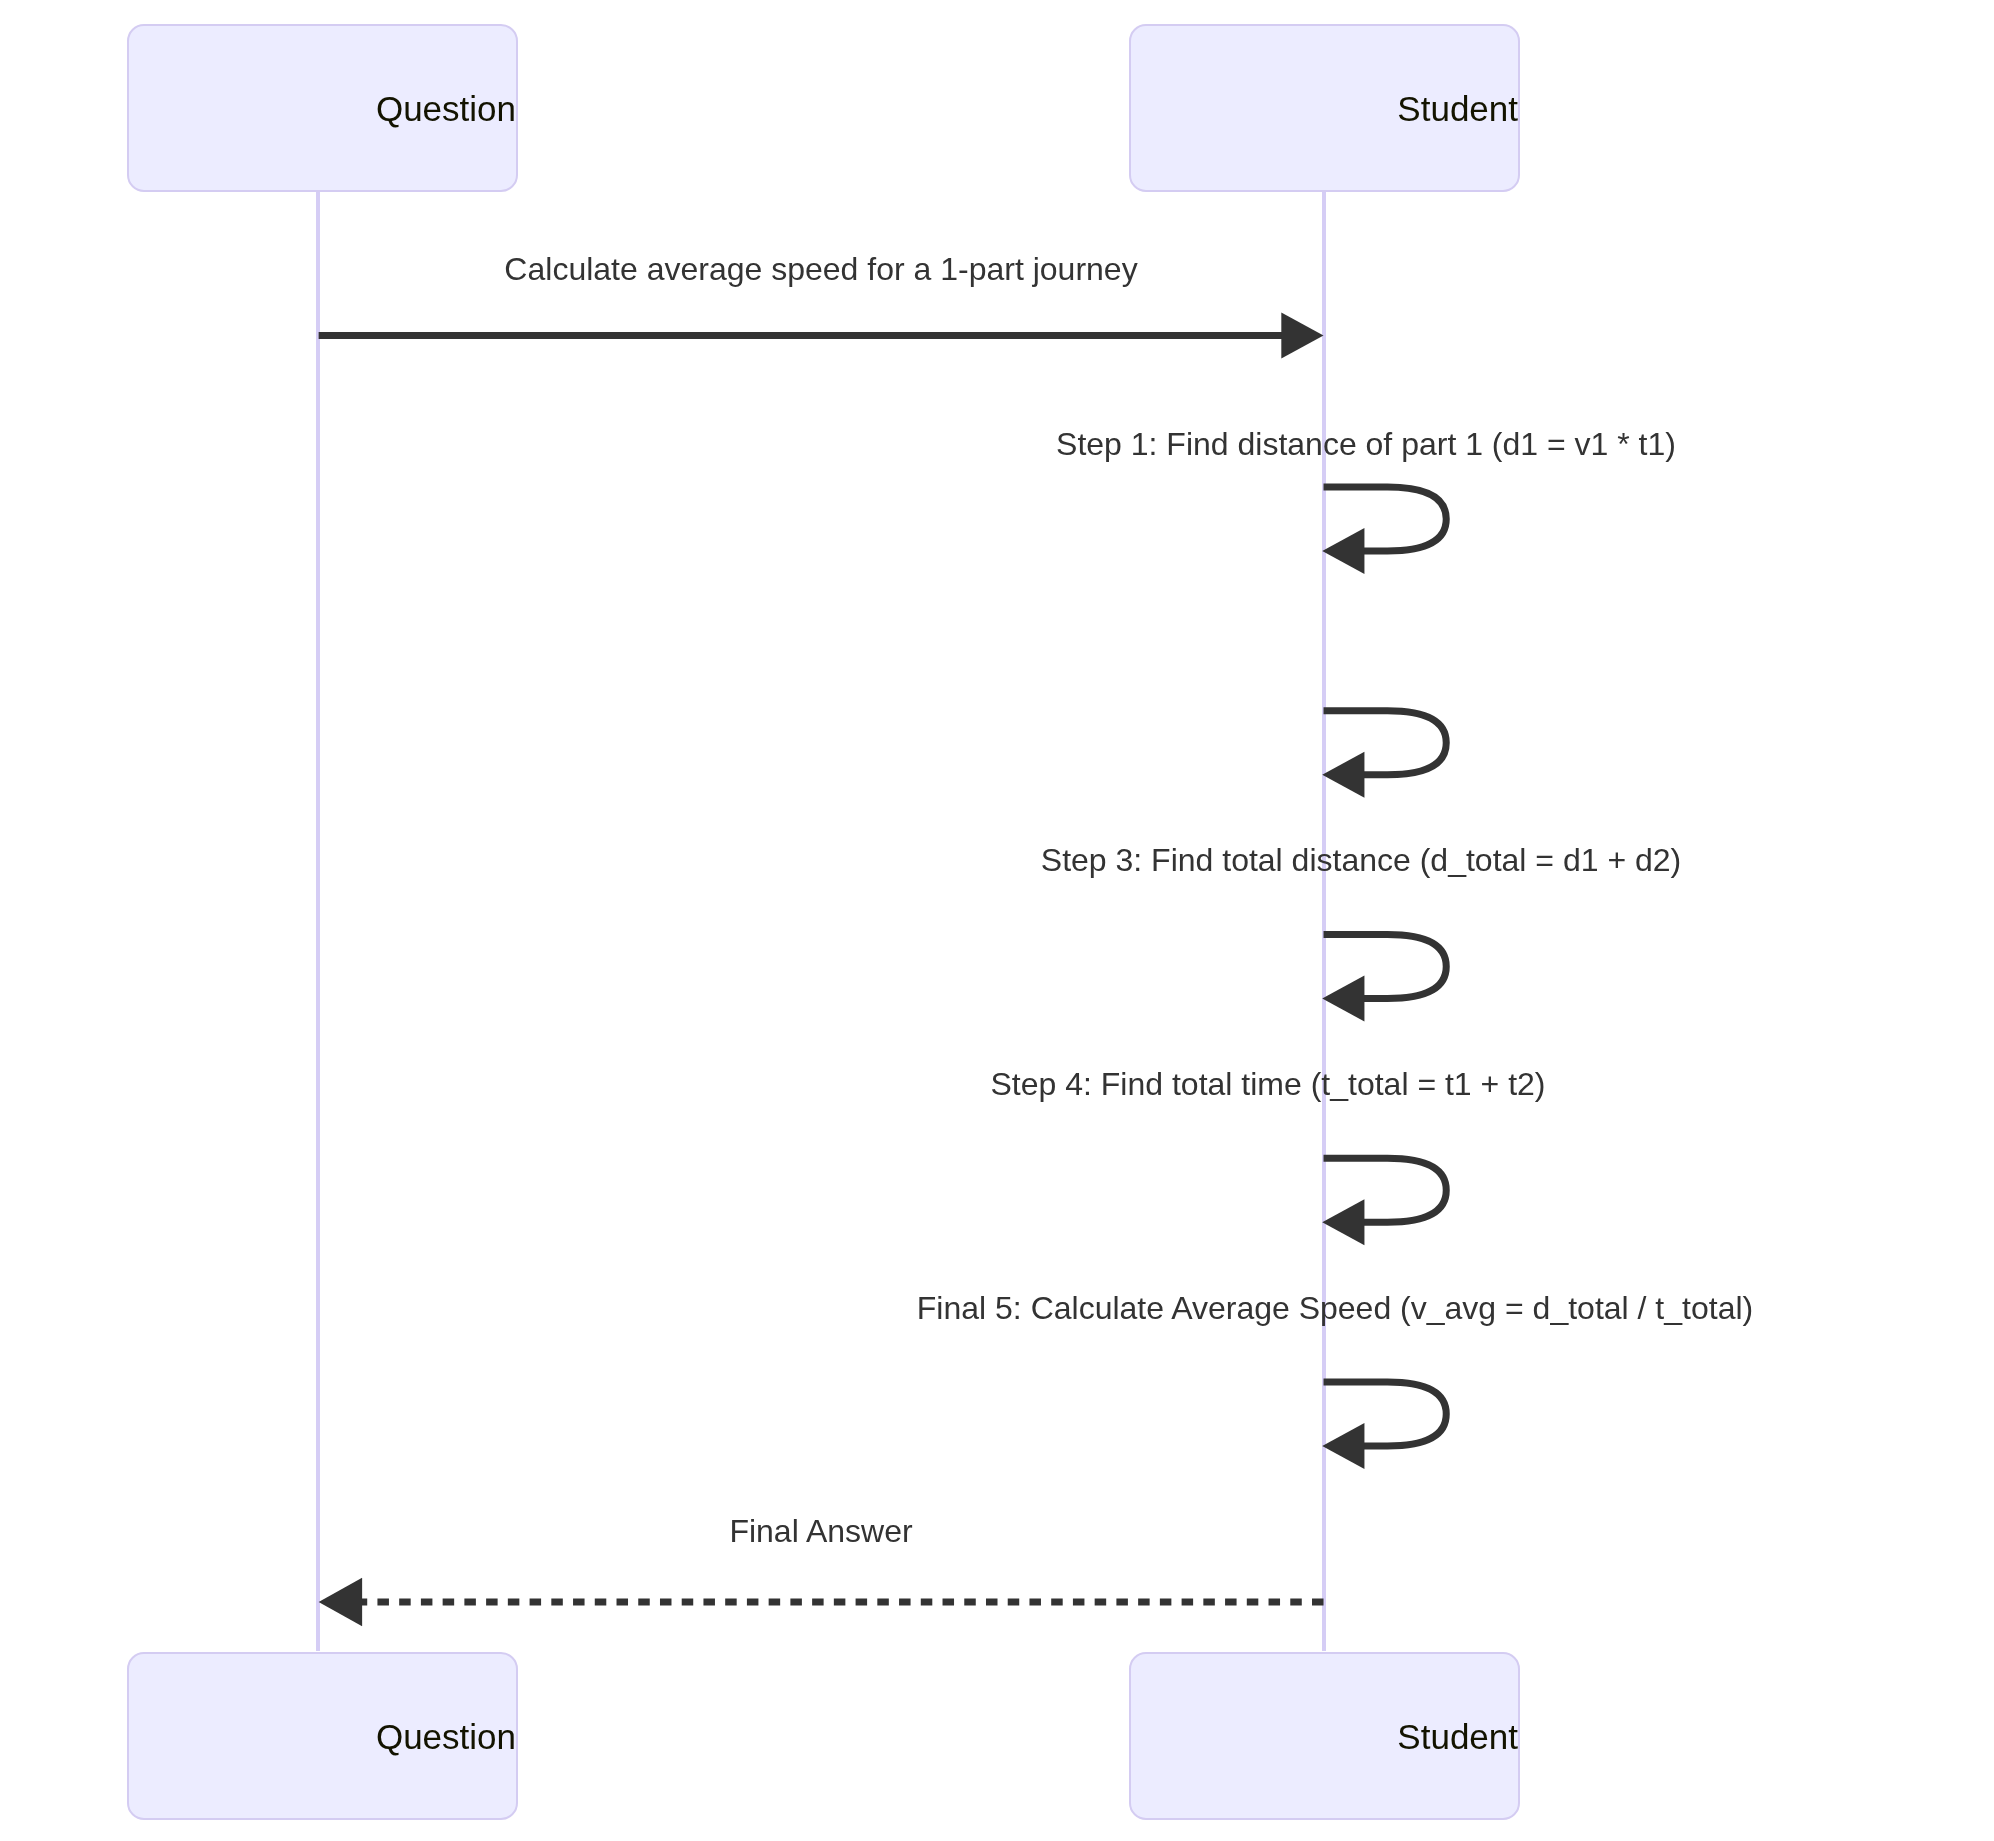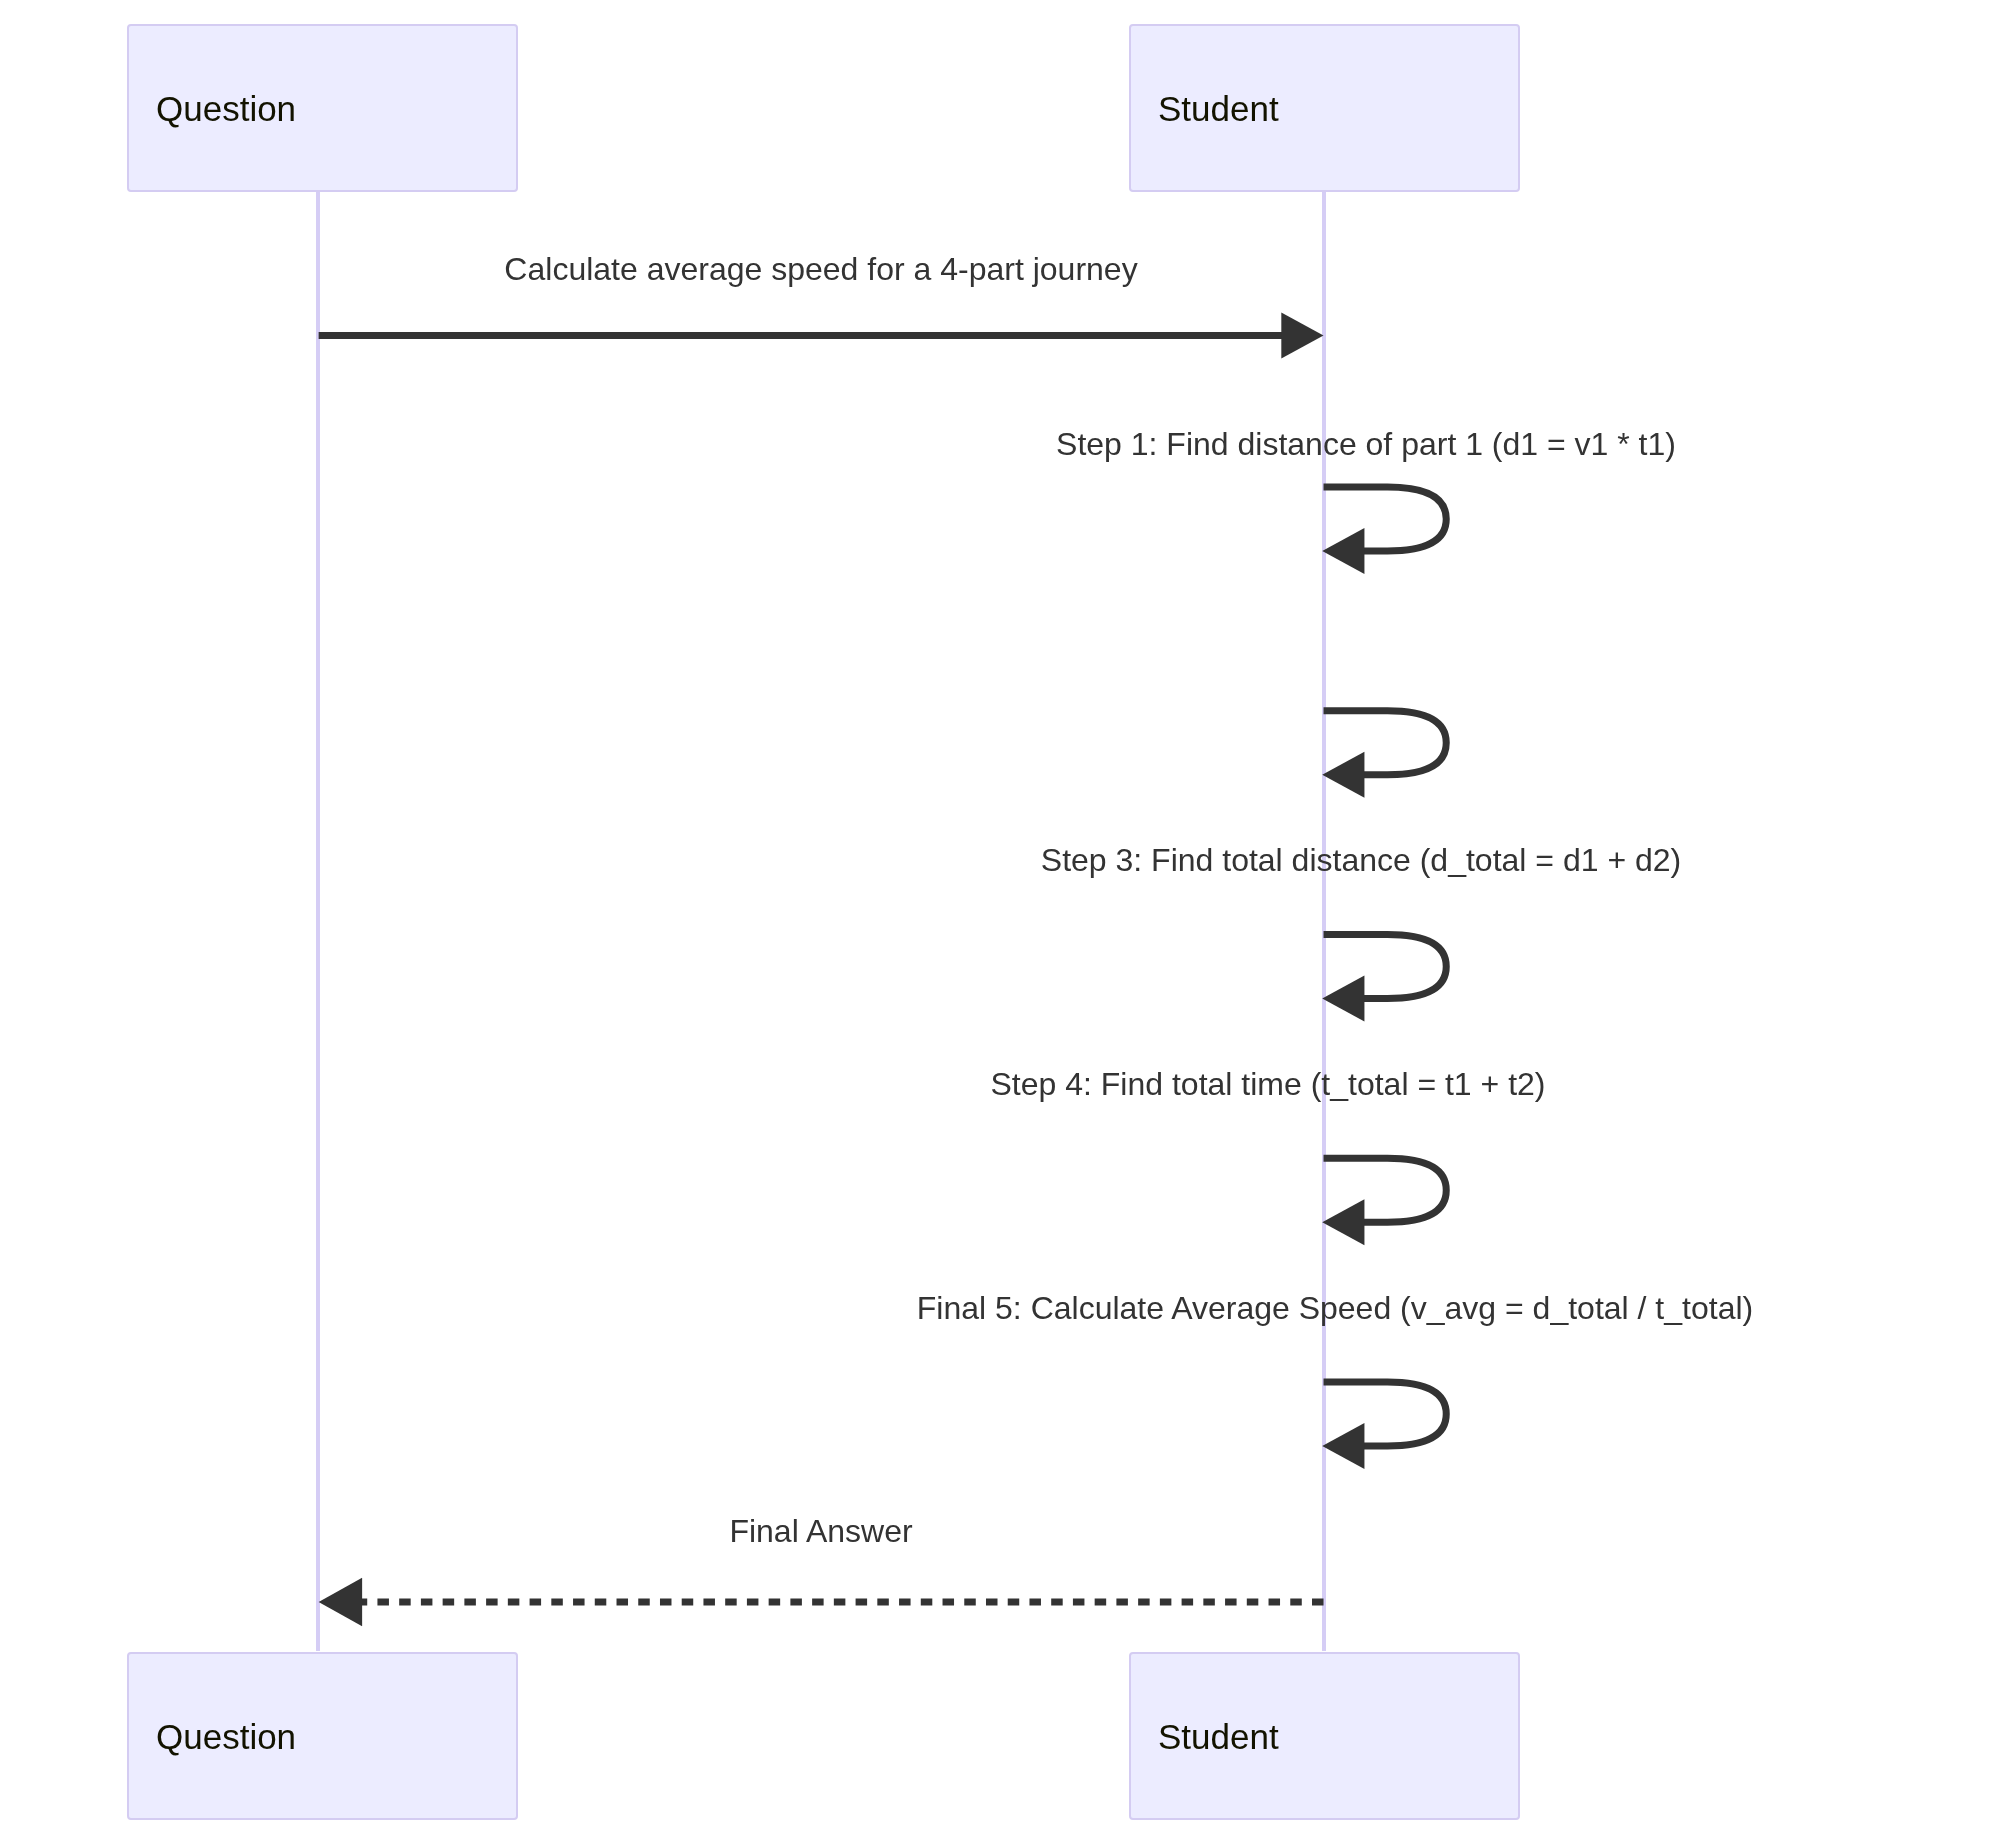--- a/index.html
+++ b/index.html
@@ -16,25 +16,24 @@
     height: 1841px;
     background: #ffffff;
     overflow: hidden;
   }
   
   .actor-box {
     position: absolute;
     box-sizing: border-box;
     background: #ECECFF;
     border: 2.6px solid #D4CCF2;
-    border-radius: 4px;
+    border-radius: 17px;
     display: flex;
     align-items: center;
-    justify-content: flex-start;
-    padding-left: 27px;
+    justify-content: flex-end;
   }
   .actor-label {
     font-size: 35px;
     color: #131300;
     line-height: 1;
     white-space: nowrap;
   }
   
   .lifeline {
     position: absolute;
@@ -113,21 +112,21 @@
       <path d="M 2070 2162 L 2170 2162 Q 2262 2162 2262 2212 Q 2262 2262 2170 2262 L 2115 2262" fill="none" stroke="#333333" stroke-width="11" stroke-linecap="butt"></path>
       <polygon points="2068,2262 2134,2226 2134,2298" fill="#333333"></polygon>
     </g>
 
     <g>
       <line x1="2070" y1="2506" x2="532" y2="2506" stroke="#333333" stroke-width="11" stroke-dasharray="18,16"></line>
       <polygon points="498,2506 566,2468 566,2544" fill="#333333"></polygon>
     </g>
   </svg>
 
-  <div class="msg-label" style="left:821px; top:253px;">Calculate average speed for a 4-part journey</div>
+  <div class="msg-label" style="left:821px; top:253px;">Calculate average speed for a 1-part journey</div>
 
   <div class="msg-label" style="left:1366px; top:396px;margin-top:32px;">Step 1: Find distance of part 1 (d1 = v1 * t1)</div>
 
 
   <div class="msg-label" style="left:1361px; top:844px;">Step 3: Find total distance (d_total = d1 + d2)</div>
 
   <div class="msg-label" style="left:1268px; top:1068px;">Step 4: Find total time (t_total = t1 + t2)</div>
 
   <div class="msg-label" style="left:1335px; top:1292px;">Final 5: Calculate Average Speed (v_avg = d_total / t_total)</div>
 

